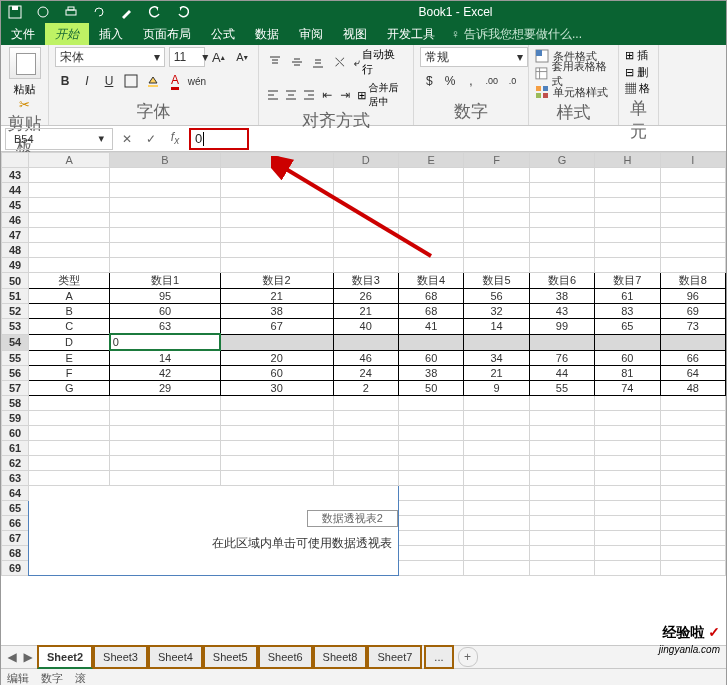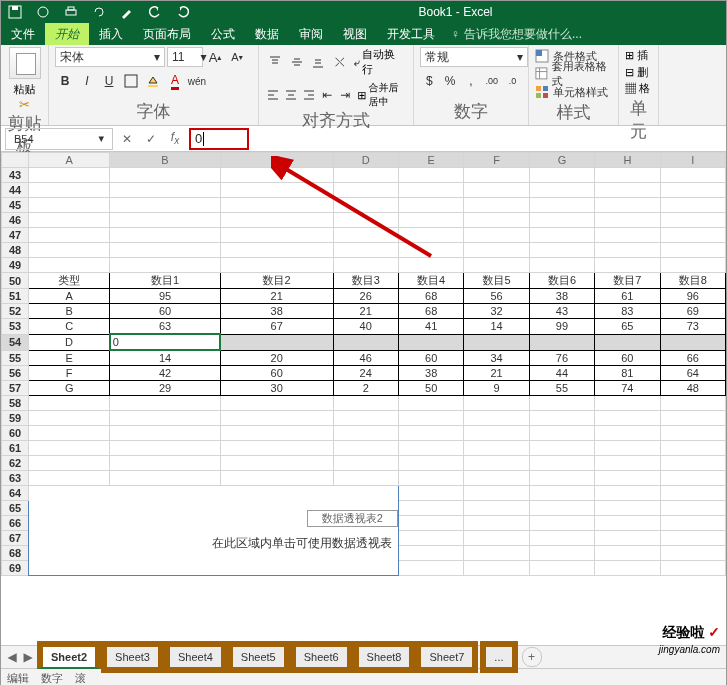--- a/index.html
+++ b/index.html
@@ -102,21 +102,21 @@
   }
   .paste-ic:after{
     content:"";
     position:absolute;
     left:6px; top:5px; width:18px; height:20px;
     background:#fff; border:1px solid #999;
   }
   .font-group {
     width: 210px;
   }
-  .font-row1 { display:flex; gap:2px; align-items:center; }
+  .font-row1 { display:flex; gap:2px; align-items:center;justify-content:space-between; }
   .combo {
     height:20px; border:1px solid #c8c8c8; background:#fff;
     display:flex; align-items:center; padding:0 4px;
     font-size:12px; color:#333;
     box-sizing:border-box;
   }
   .font-name { width:110px; }
   .font-size { width:36px;gap:16px; }
   .sq {
     width:20px; height:20px; border:1px solid transparent;
@@ -244,21 +244,21 @@
     padding:0 4px;
     gap:2px;
   }
   .nav-arrow {
     width:14px; height:14px; display:inline-flex; align-items:center; justify-content:center; color:#666;
   }
   .stab {
     padding:0 8px;
     height:20px;
     display:flex; align-items:center;
-    border:6px solid #a16207;
+    border:2px solid #a16207;
     background:#ececec;
     font-size:11px;
     color:#333;
   }
   .stab.active {
     background:#fff;
     border-bottom:2px solid #1b7a3d;
     font-weight:bold;
   }
   .newsheet {

